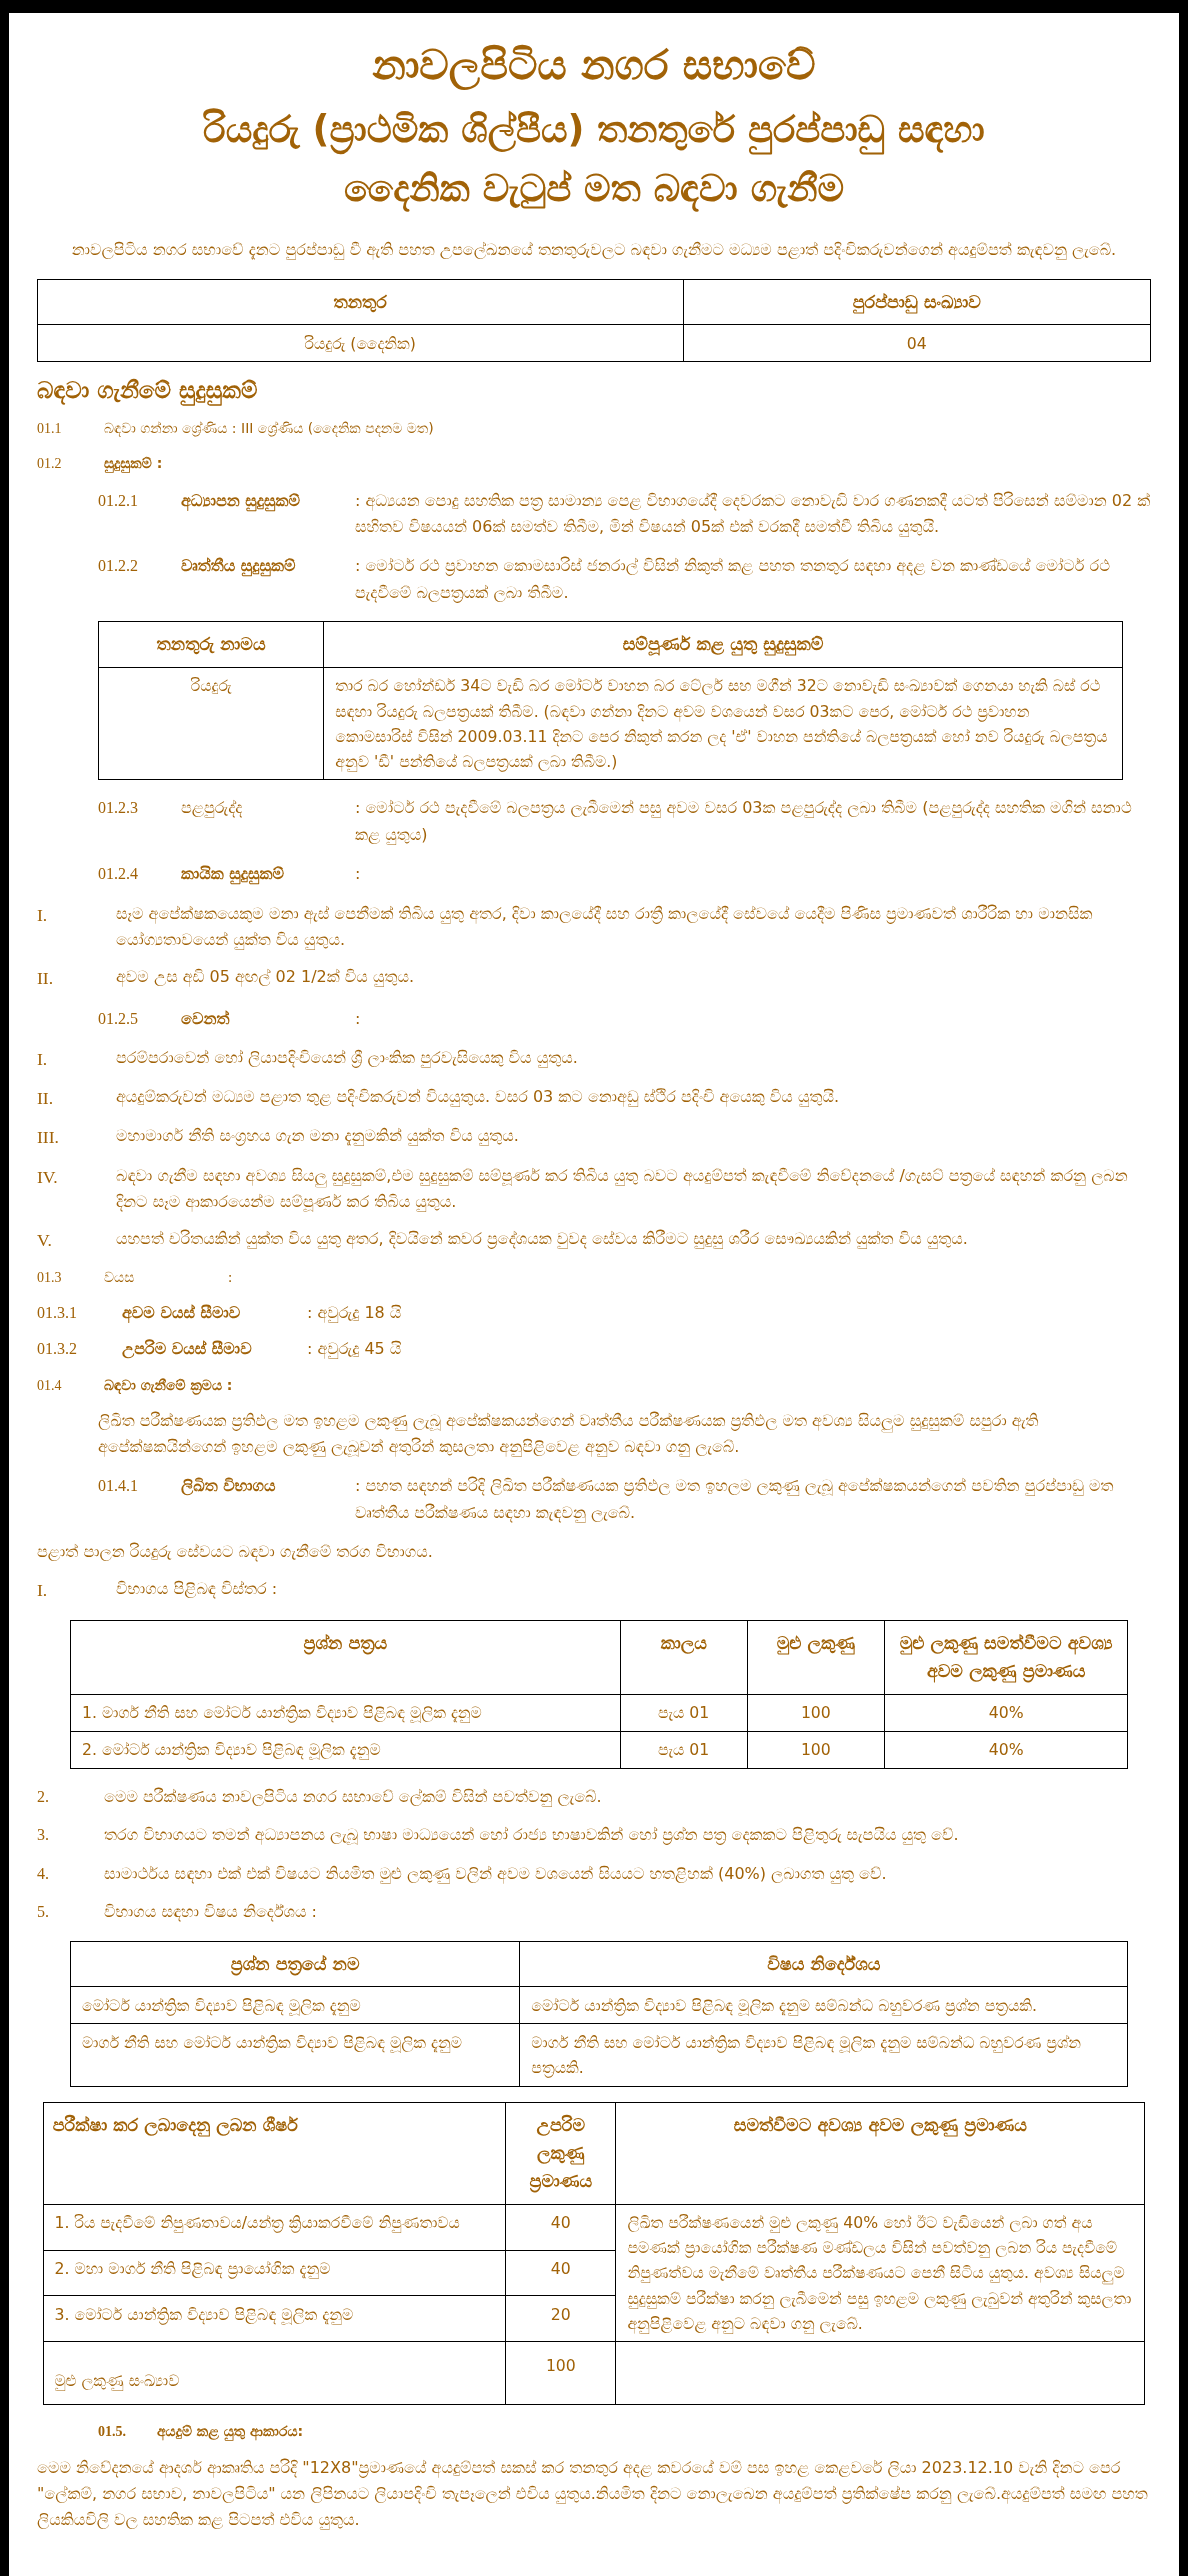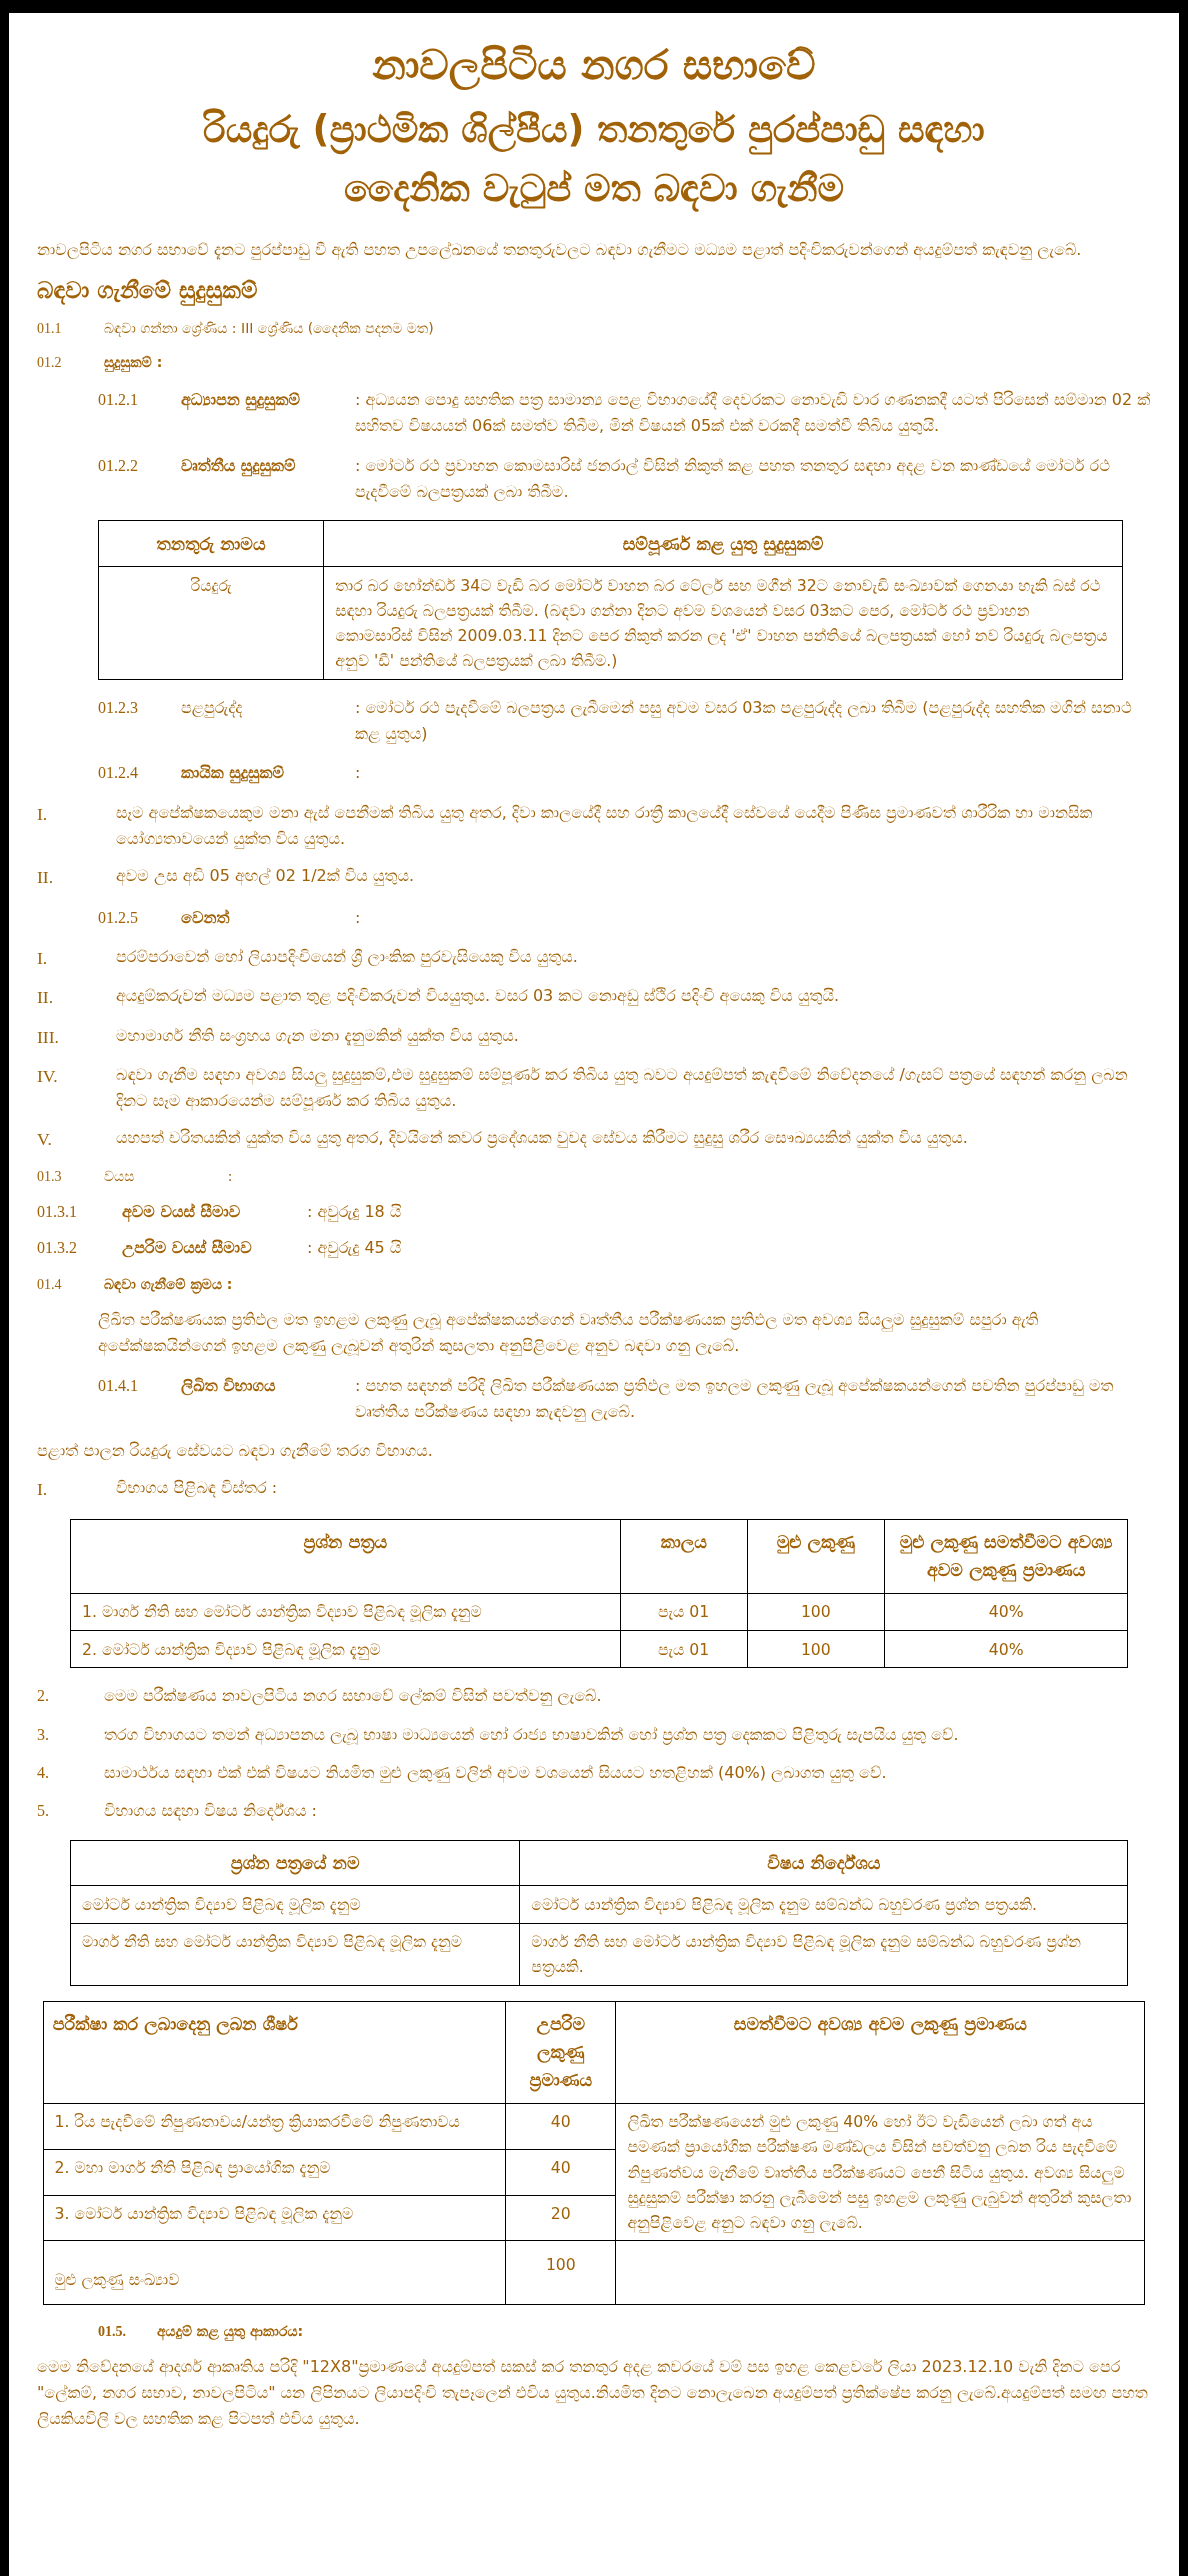--- a/index.html
+++ b/index.html
@@ -8,21 +8,21 @@
     background:#ffffff;color:#a16207;
     border-top:13px solid #000;border-left:9.2px solid #000;border-right:9.2px solid #000;
     padding:9.2px 28px 0 28px;overflow:hidden;
     font-family:"DejaVu Sans",sans-serif;
   }
   .title{text-align:center;font-weight:bold;line-height:1.5;}
   .title-1{font-size:41px;margin-top:13px;}
   .title-2{font-size:37px;margin-top:5.5px;}
   .title-3{font-size:37px;margin-top:3.7px;}
   .para{font-size:16px;line-height:1.65;margin:9.2px 0;}
-  .intro{margin-top:20.3px;}
+  .intro{margin-top:20.3px;text-align:center;}
   table{border-collapse:collapse;width:100%;margin:15px 0;}
   th,td{border:1.8px solid #000;padding:5.5px 11px;font-size:15.7px;vertical-align:top;line-height:1.6;}
   th{font-size:17.6px;font-weight:bold;text-align:center;padding:8.3px 9.2px;}
   .t-center{text-align:center;}
   .sec-heading{font-size:23px;font-weight:bold;margin:13px 0 13px;}
   .num-col{font-family:"Liberation Serif",serif;}
   .row{display:grid;grid-template-columns:67px 1fr;font-size:14px;line-height:1.65;margin:11px 0;}
   .sub{margin-left:61px;display:grid;grid-template-columns:83px 174px 1fr;font-size:16px;line-height:1.65;margin-top:13px;margin-bottom:13px;}
   .sub .lbl-b{font-weight:bold;}
   .roman{margin-left:61px;display:grid;grid-template-columns:79px 1fr;font-size:16px;line-height:1.65;margin:10.2px 0;}
@@ -36,20 +36,32 @@
 <body>
 
 <div class="page">
 
   <div class="title title-1">නාවලපිටිය නගර සභාවේ</div>
   <div class="title title-2">රියදුරු (ප්‍රාථමික ශිල්පීය) තනතුරේ පුරප්පාඩු සඳහා</div>
   <div class="title title-3">දෛනික වැටුප් මත බඳවා ගැනීම</div>
 
   <p class="para intro">නාවලපිටිය නගර සභාවේ දැනට පුරප්පාඩු වී ඇති පහත උපලේඛනයේ  තනතුරුවලට බඳවා ගැනීමට මධ්‍යම පළාත් පදිංචිකරුවන්ගෙන් අයදුම්පත් කැඳවනු ලැබේ.</p>
 
+  <table>
+    <tbody>
+        <tr>
+      <th style="width:58%">තනතුර</th>
+      <th>පුරප්පාඩු සංඛ්‍යාව</th>
+    </tr>
+    <tr>
+      <td class="t-center">රියදුරු (දෛනික)</td>
+      <td class="t-center">04</td>
+    </tr>
+  </tbody>
+    </table>
 
   <div class="sec-heading">බඳවා ගැනීමේ සුදුසුකම්</div>
 
   <div class="row">
     <span class="num-col">01.1</span>
     <span>බඳවා ගන්නා ශ්‍රේණිය : III ශ්‍රේණිය (දෛනික පදනම මත)</span>
   </div>
 
   <div class="row">
     <span class="num-col">01.2</span>

